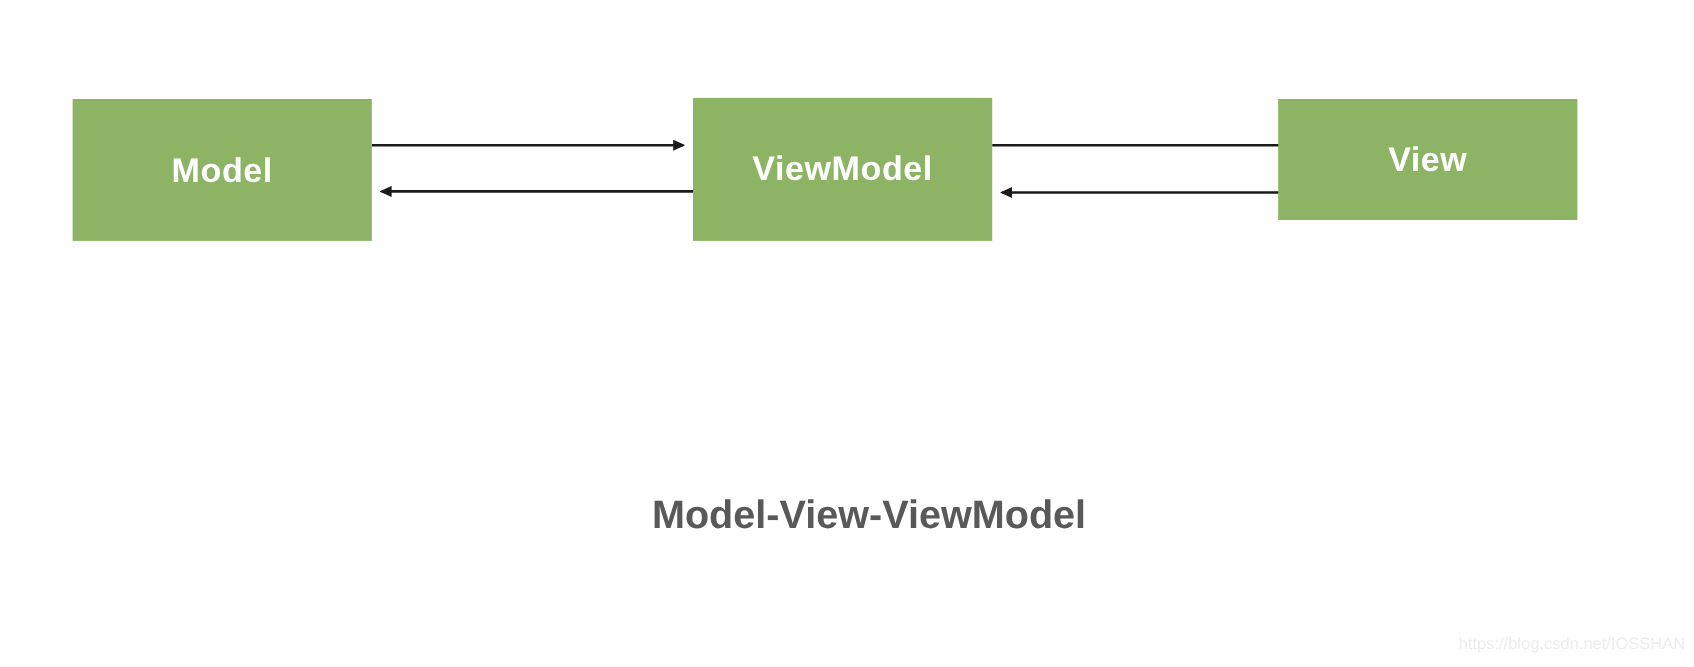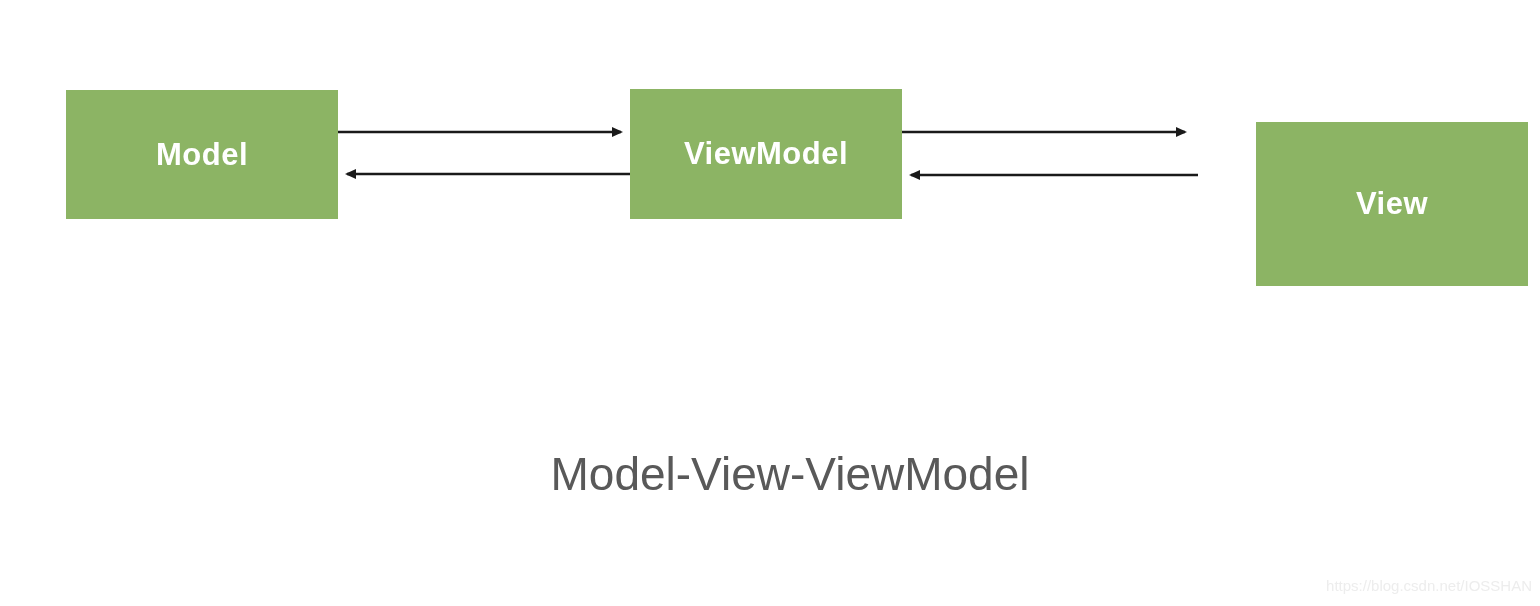--- a/index.html
+++ b/index.html
@@ -22,21 +22,21 @@
     color: var(--node-text, #ffffff);
     display: flex;
     align-items: center;
     justify-content: center;
     font-size: 31px;
     font-weight: bold;
     letter-spacing: 0.5px;
   }
   .node-model     { left: 66px;   top: 90px; }
   .node-viewmodel { left: 630px;  top: 89px; height: 130px; }
-  .node-view      { left: 1256px; top: 90px; height: 164px; margin-top: 32px; }
+  .node-view      { left: 1162px; top: 90px; height: 110px; }
   .arrow-layer {
     position: absolute;
     left: 0; top: 0;
     width: 1540px;
     height: 606px;
     pointer-events: none;
   }
   .arrow-line {
     stroke: var(--arrow, #1a1a1a);
     stroke-width: 2.4;
@@ -44,22 +44,22 @@
   }
   .arrow-head {
     fill: var(--arrow, #1a1a1a);
   }
   .diagram-title {
     position: absolute;
     left: 790px;
     top: 447px;
     transform: translateX(-50%);
     color: var(--title-text, #595959);
-    font-size: 46px;
-    font-weight: 400;
+    font-size: 36px;
+    font-weight: 700;
     white-space: nowrap;
   }
   .watermark {
     position: absolute;
     right: 8px;
     bottom: 12px;
     color: var(--watermark-text, #ededed);
     font-size: 15px;
     white-space: nowrap;
   }

